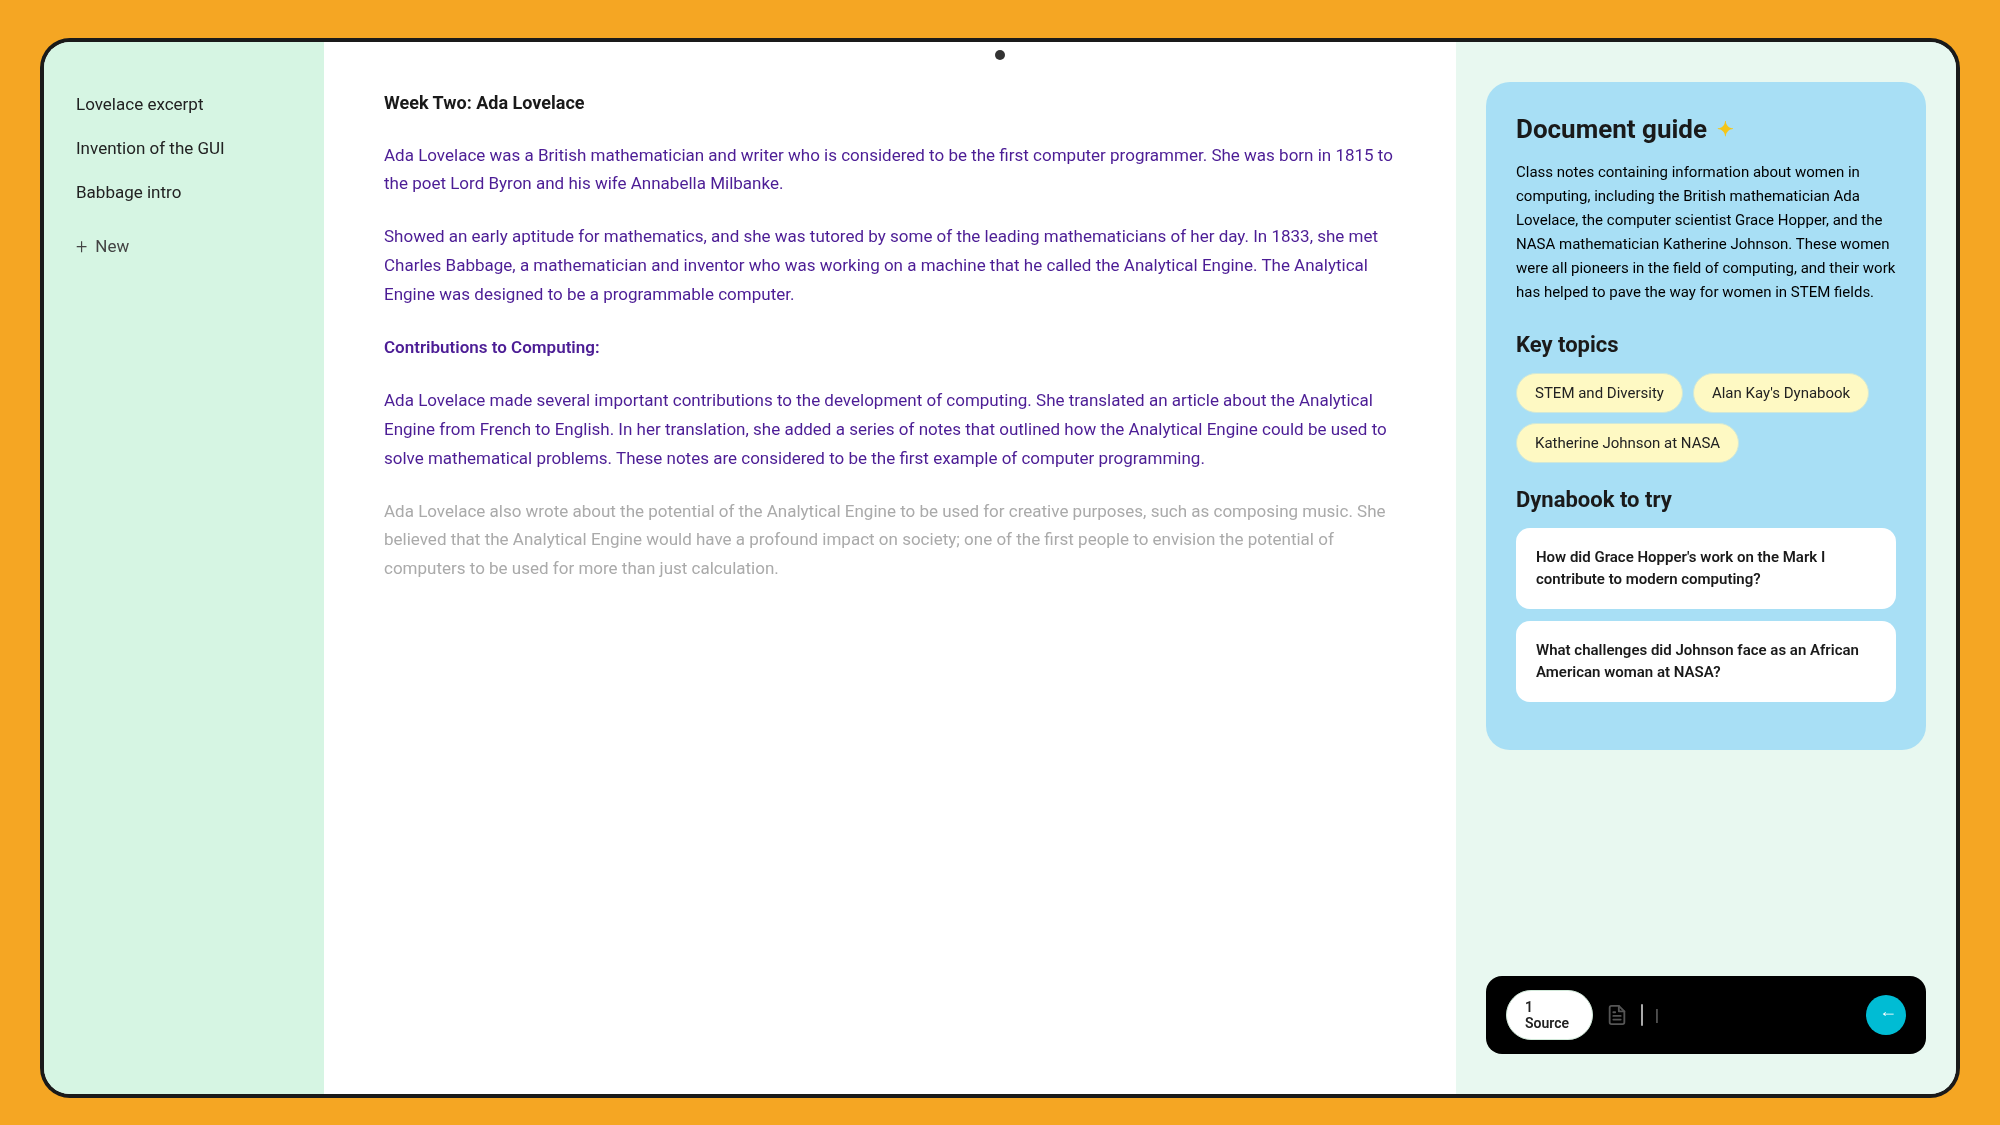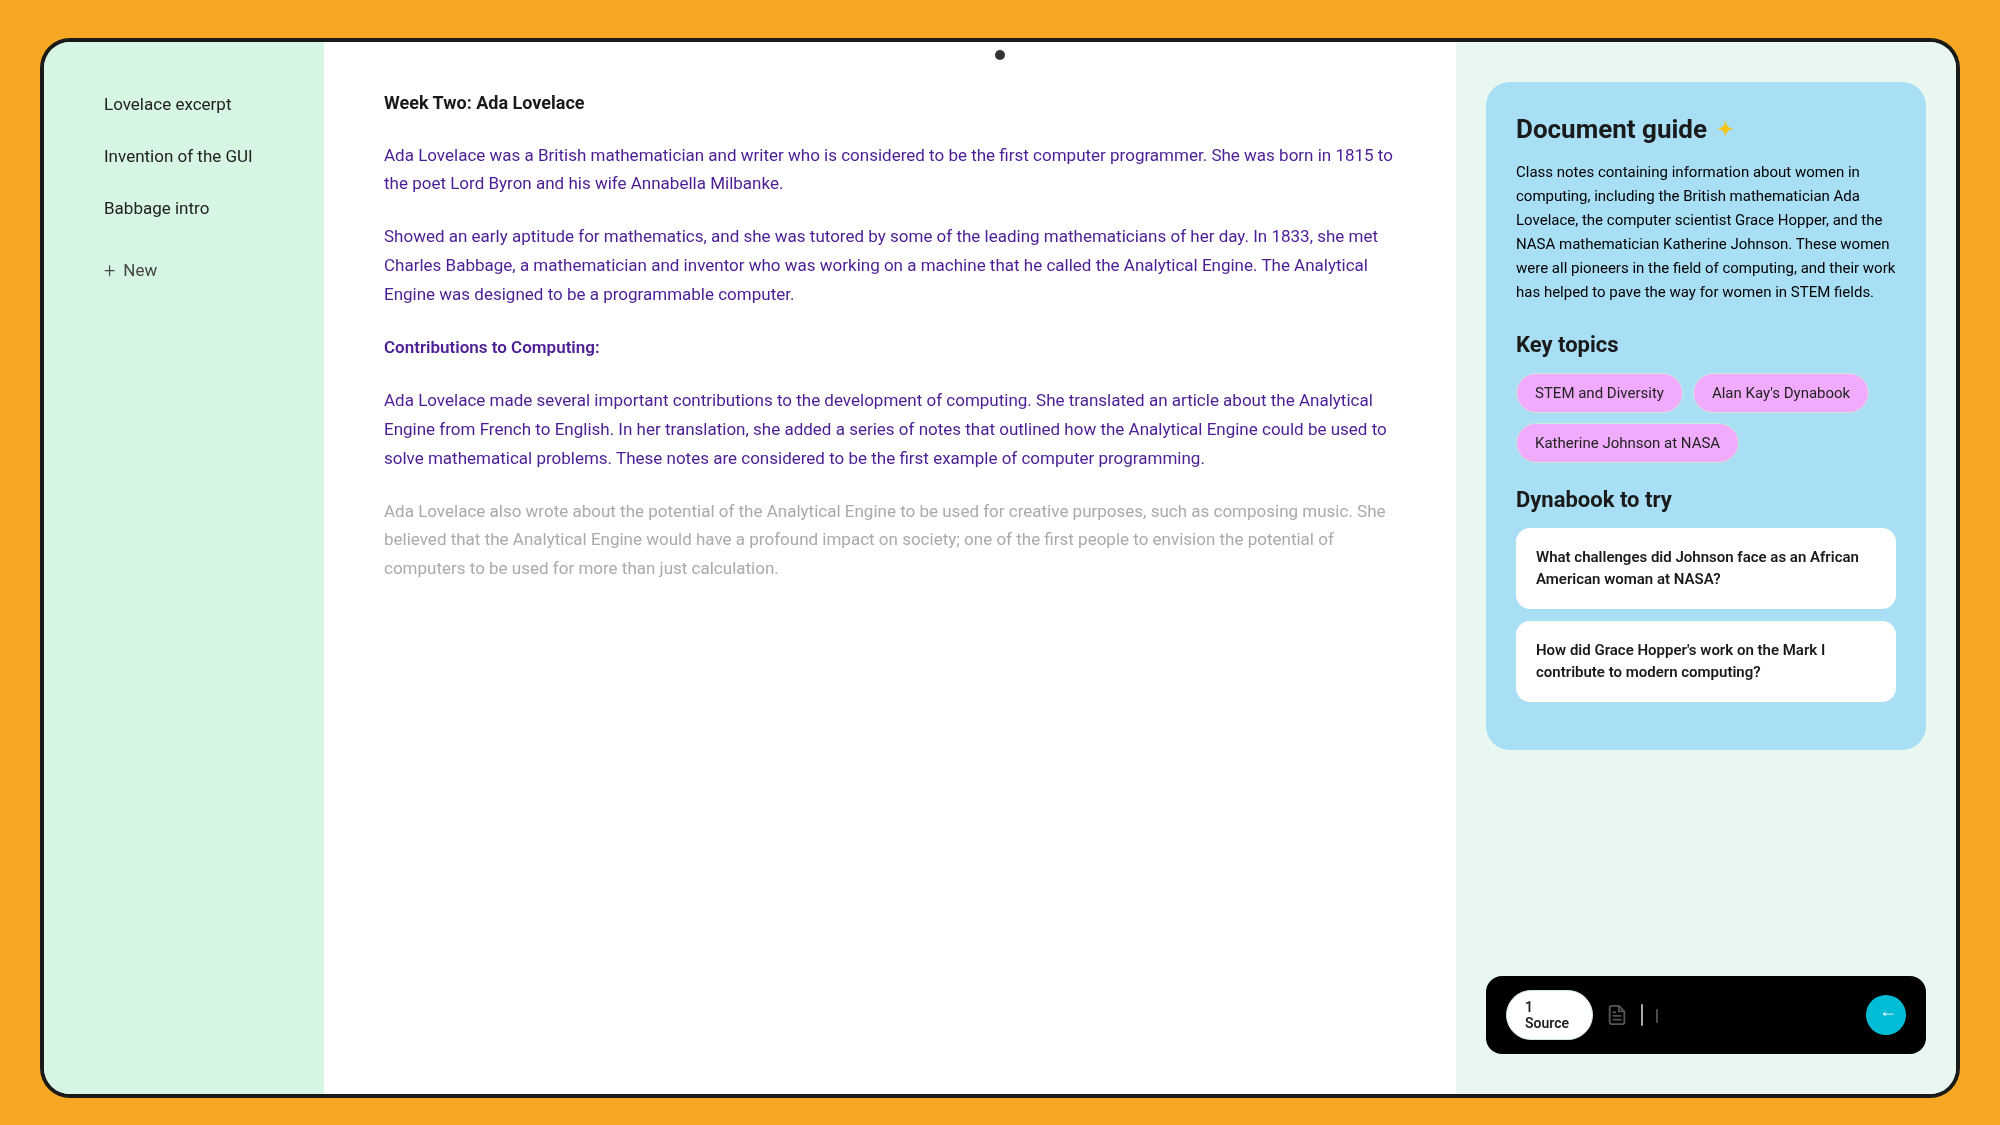--- a/index.html
+++ b/index.html
@@ -42,24 +42,23 @@
       background: #e8f8f0;
       border-radius: 26px;
       display: flex;
       overflow: hidden;
     }
 
     
     .sidebar {
       width: 280px;
       background: #d6f5e3;
-      padding: 40px 44px;
+      padding: 40px 16px;
       display: flex;
       flex-direction: column;
-      gap: 8px;
       flex-shrink: 0;
     }
 
     .sidebar-item {
       padding: 12px 16px;
       border-radius: 10px;
       font-size: 17px;
       color: #222;
       cursor: pointer;
     }
@@ -164,21 +163,21 @@
       margin-bottom: 16px;
     }
 
     .topics-chips {
       display: flex;
       flex-wrap: wrap;
       gap: 10px;
     }
 
     .topic-chip {
-      background: #f0abfc;
+      background: #fef9c3;
       border: 1.5px solid #d0e8d8;
       border-radius: 50px;
       padding: 10px 18px;
       font-size: 15px;
       color: #222;
       cursor: pointer;
     }
 
     .questions-section {
       margin-bottom: 16px;
@@ -317,24 +316,24 @@
             </div>
             <div class="topic-chip">
               <span>Katherine Johnson at NASA</span>
             </div>
           </div>
         </div>
 
         <div class="questions-section">
           <div class="section-title">Dynabook to try</div>
           <div class="question-card">
-            <span>What challenges did Johnson face as an African American woman at NASA?</span>
+            <span>How did Grace Hopper's work on the Mark I contribute to modern computing?</span>
           </div>
           <div class="question-card">
-            <span>How did Grace Hopper's work on the Mark I contribute to modern computing?</span>
+            <span>What challenges did Johnson face as an African American woman at NASA?</span>
           </div>
         </div>
       </div>
 
       <div class="bottom-bar">
         <div class="source-badge">
           <span>1 Source</span>
         </div>
         <div class="doc-icon">
           <svg width="22" height="22" viewBox="0 0 24 24" fill="none" stroke="#555" stroke-width="2" stroke-linecap="round" stroke-linejoin="round">

